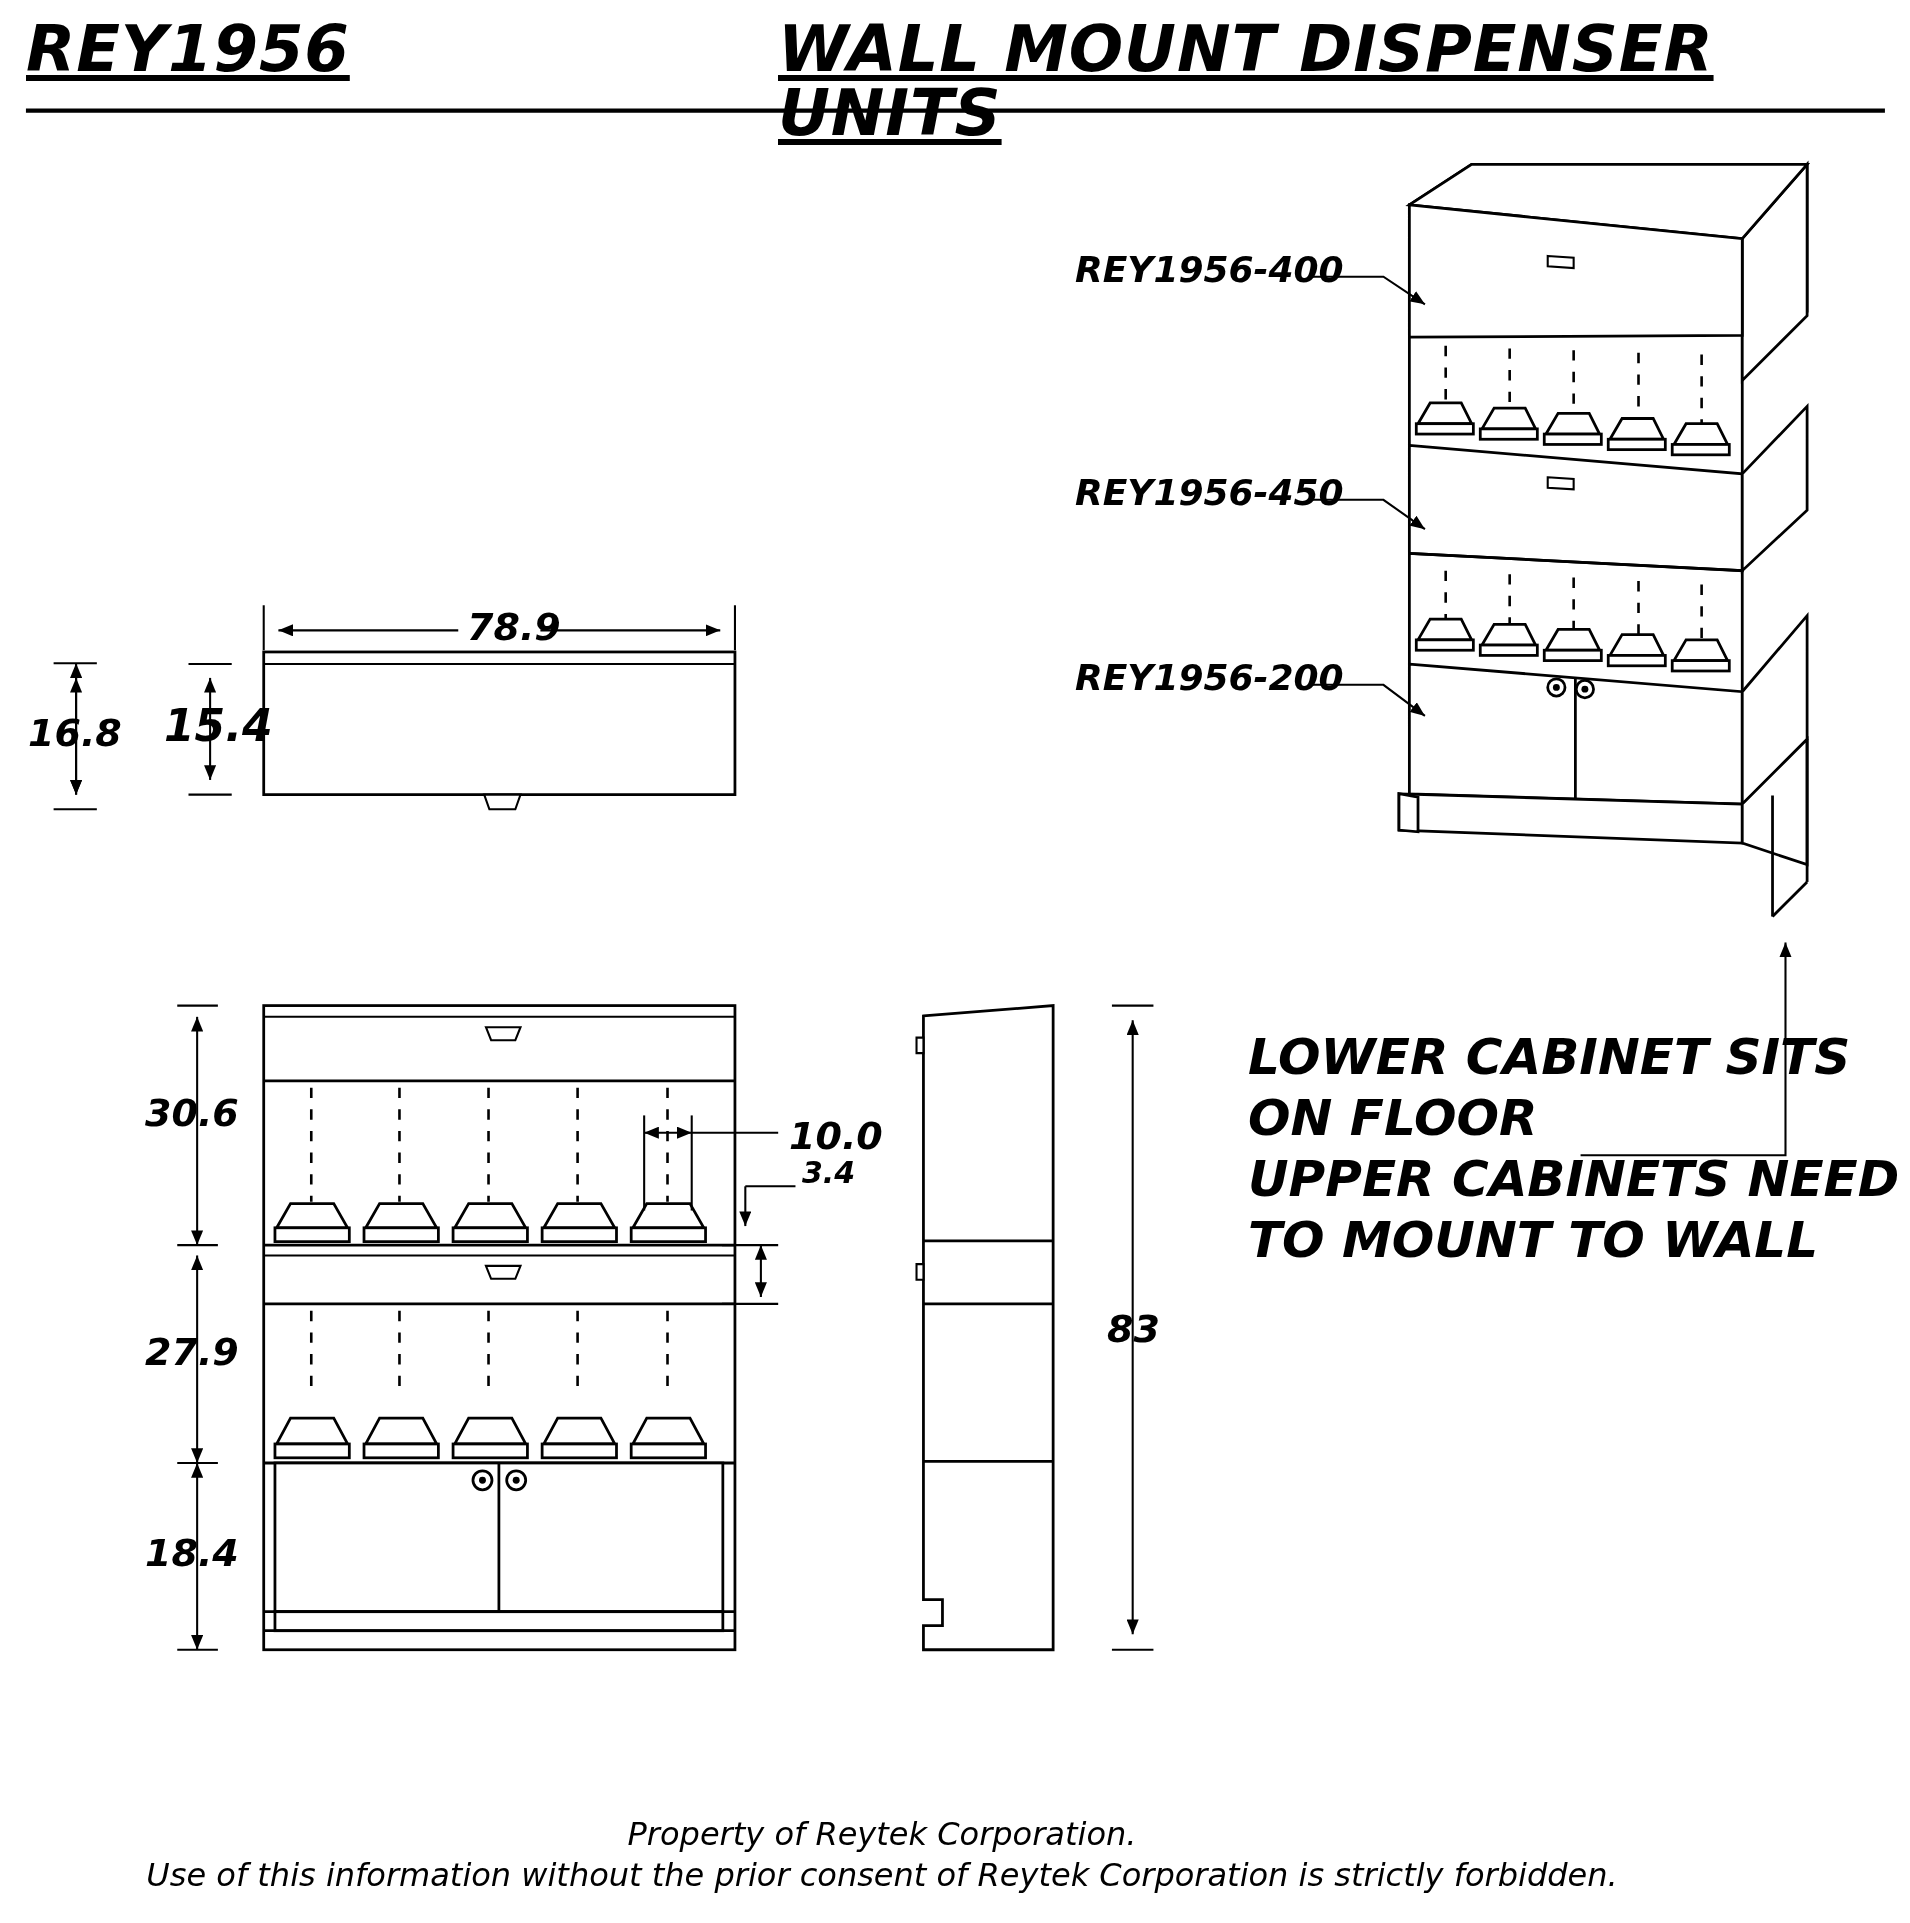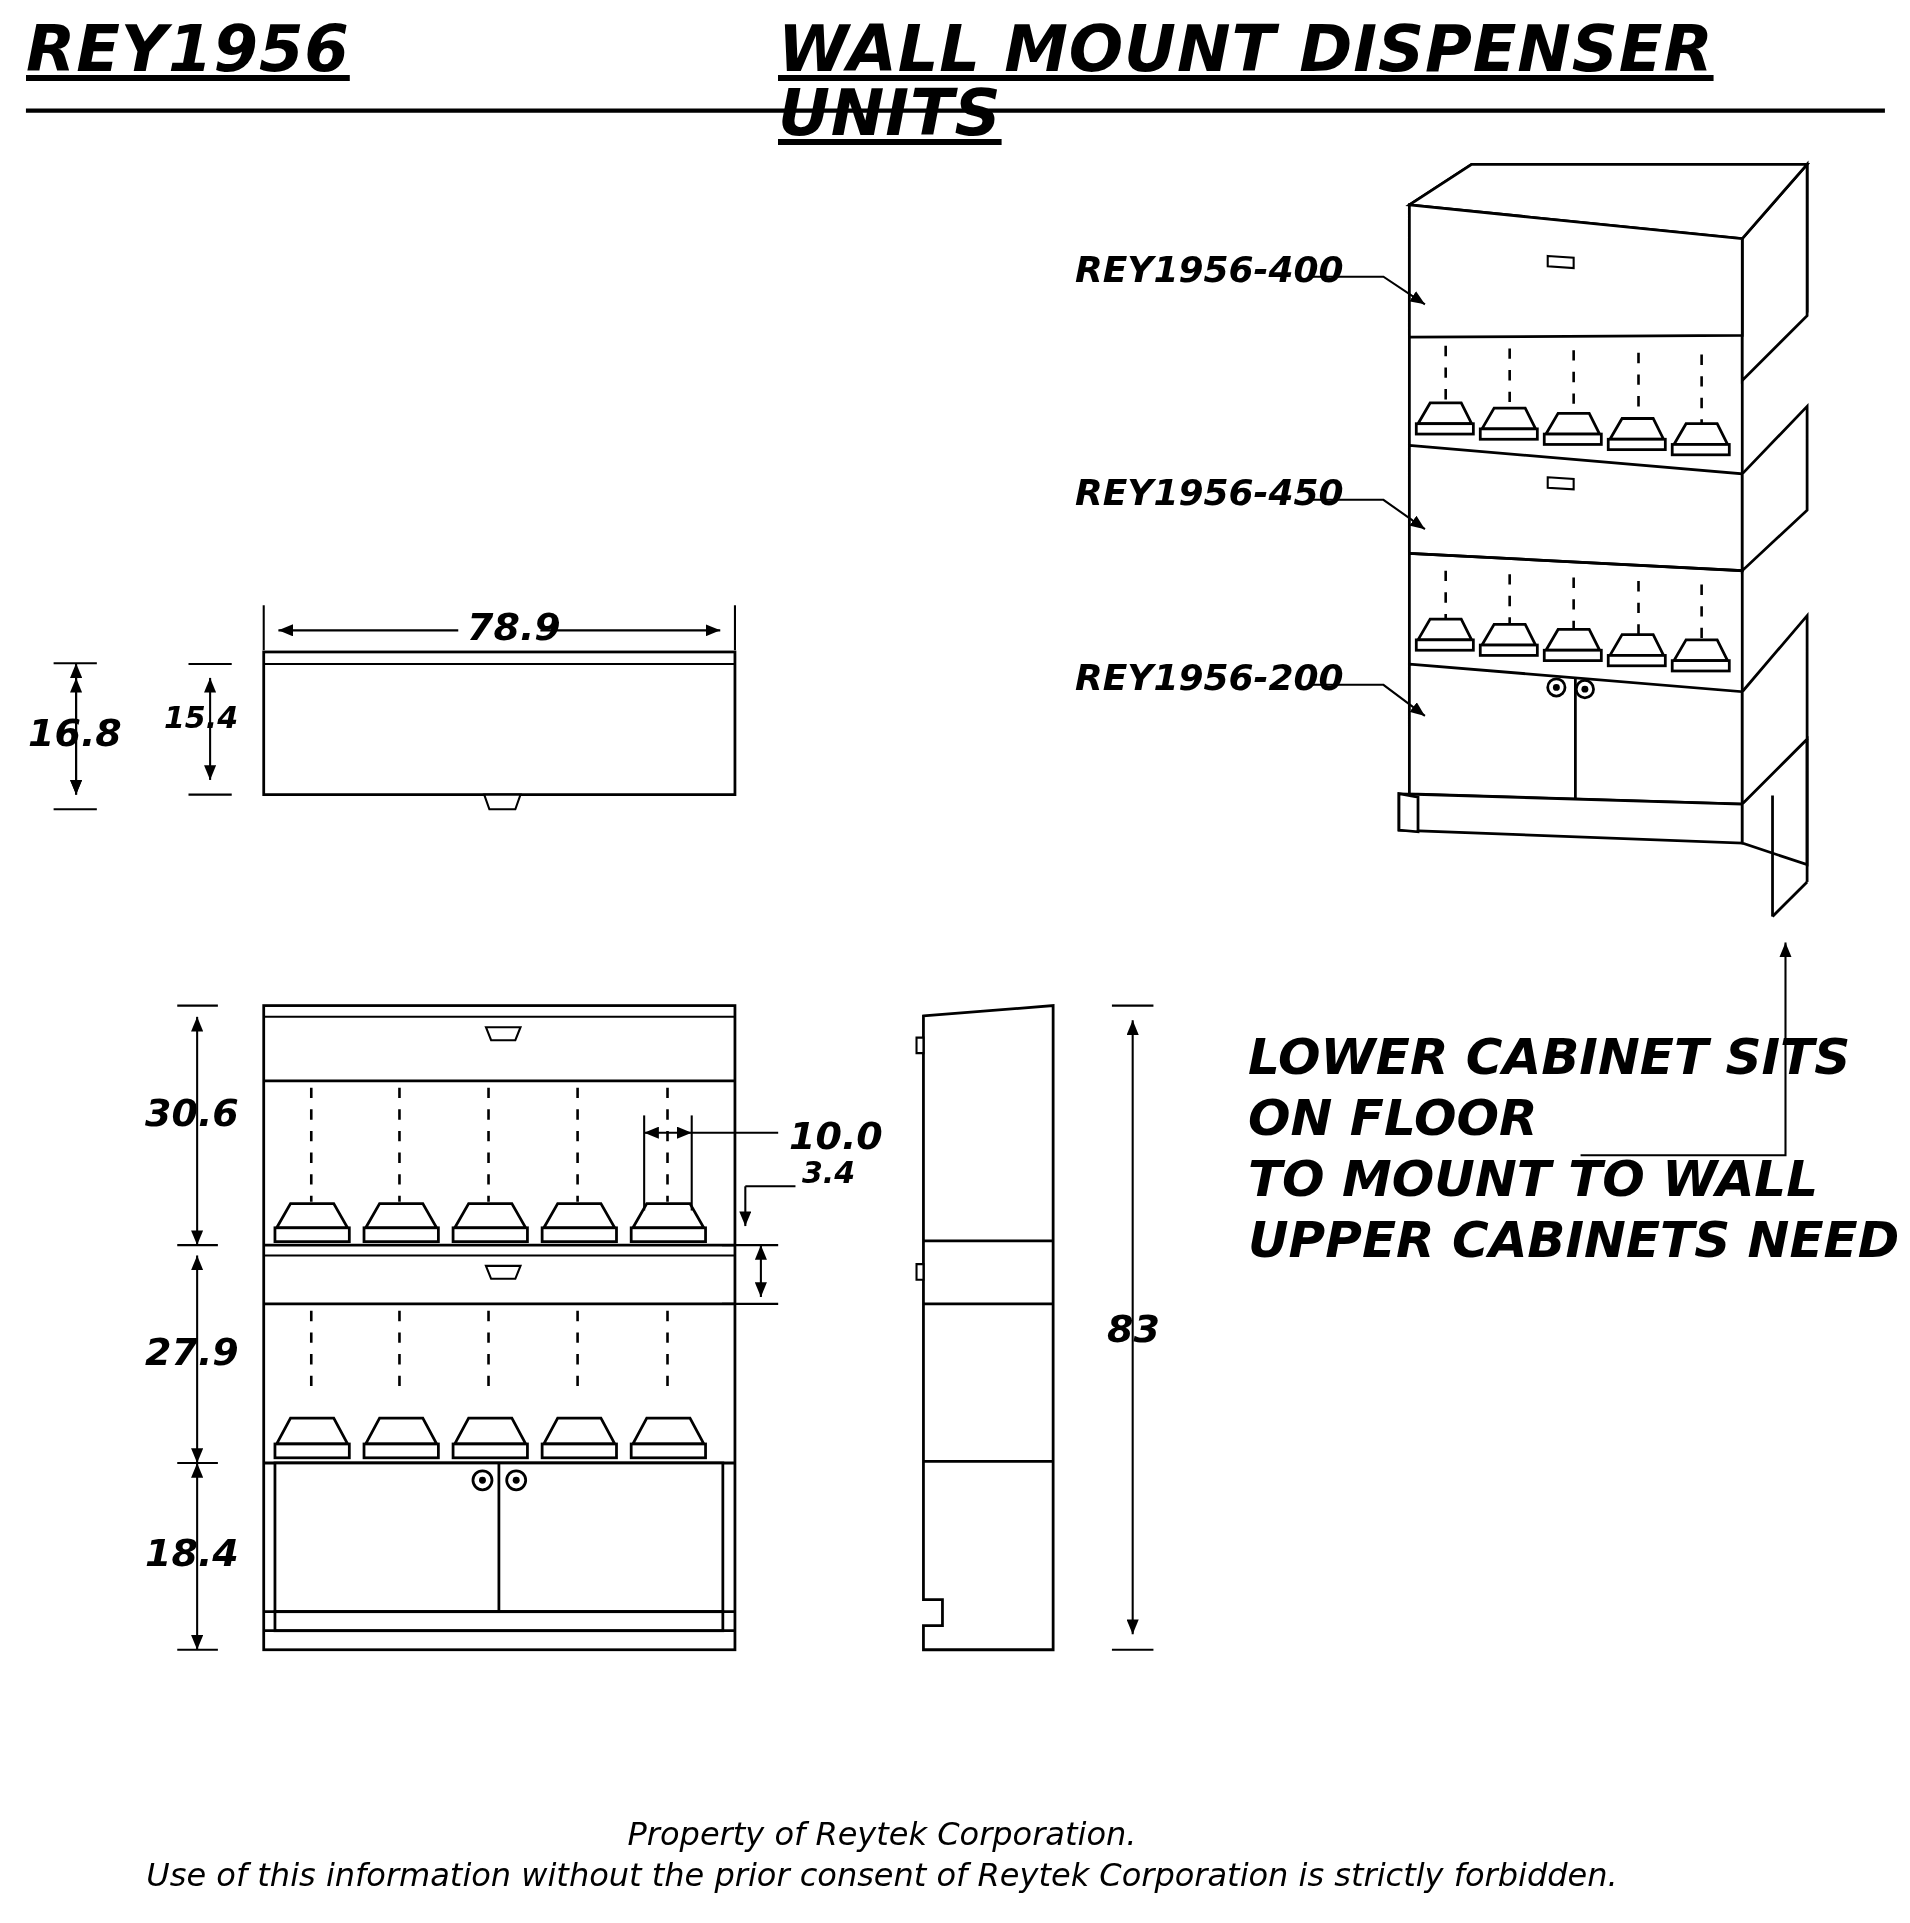--- a/index.html
+++ b/index.html
@@ -273,36 +273,36 @@
 
   <div>
     <div class="dim" style="position:absolute; left:1075px; top:249px; font-size:36px;">REY1956-400</div>
     <div class="dim" style="position:absolute; left:1075px; top:472px; font-size:36px;">REY1956-450</div>
     <div class="dim" style="position:absolute; left:1075px; top:657px; font-size:36px;">REY1956-200</div>
   </div>
 
   <div>
     <div class="dim" style="position:absolute; left:467px; top:605px; font-size:38px;">78.9</div>
     <div class="dim" style="position:absolute; left:28px; top:711px; font-size:38px;">16.8</div>
-    <div class="dim" style="position:absolute; left:164px; top:700px; font-size:30px;">15.4</div>
+    <div class="dim" style="position:absolute; left:164px; top:700px; font-size:44px;">15.4</div>
 
     <div class="dim" style="position:absolute; left:145px; top:1091px; font-size:38px;">30.6</div>
     <div class="dim" style="position:absolute; left:145px; top:1330px; font-size:38px;">27.9</div>
     <div class="dim" style="position:absolute; left:145px; top:1531px; font-size:38px;">18.4</div>
 
     <div class="dim" style="position:absolute; left:789px; top:1114px; font-size:38px;">10.0</div>
     <div class="dim" style="position:absolute; left:802px; top:1155px; font-size:30px;">3.4</div>
 
     <div class="dim" style="position:absolute; left:1107px; top:1307px; font-size:38px;">83</div>
   </div>
 
   <div style="position:absolute; left:1248px; top:1027px; font-size:50px; line-height:1.22;">
     <div class="note">LOWER CABINET SITS ON FLOOR</div>
+    <div class="note">UPPER CABINETS NEED</div>
     <div class="note">TO MOUNT TO WALL</div>
-    <div class="note">UPPER CABINETS NEED</div>
   </div>
 
   <div style="position:absolute; left:0; top:1814px; width:1764px; text-align:center; font-size:32px; line-height:1.28;">
     <div class="foot">Property of Reytek Corporation.</div>
     <div class="foot">Use of this information without the prior consent of Reytek Corporation is strictly forbidden.</div>
   </div>
 
 </div>
 
 

